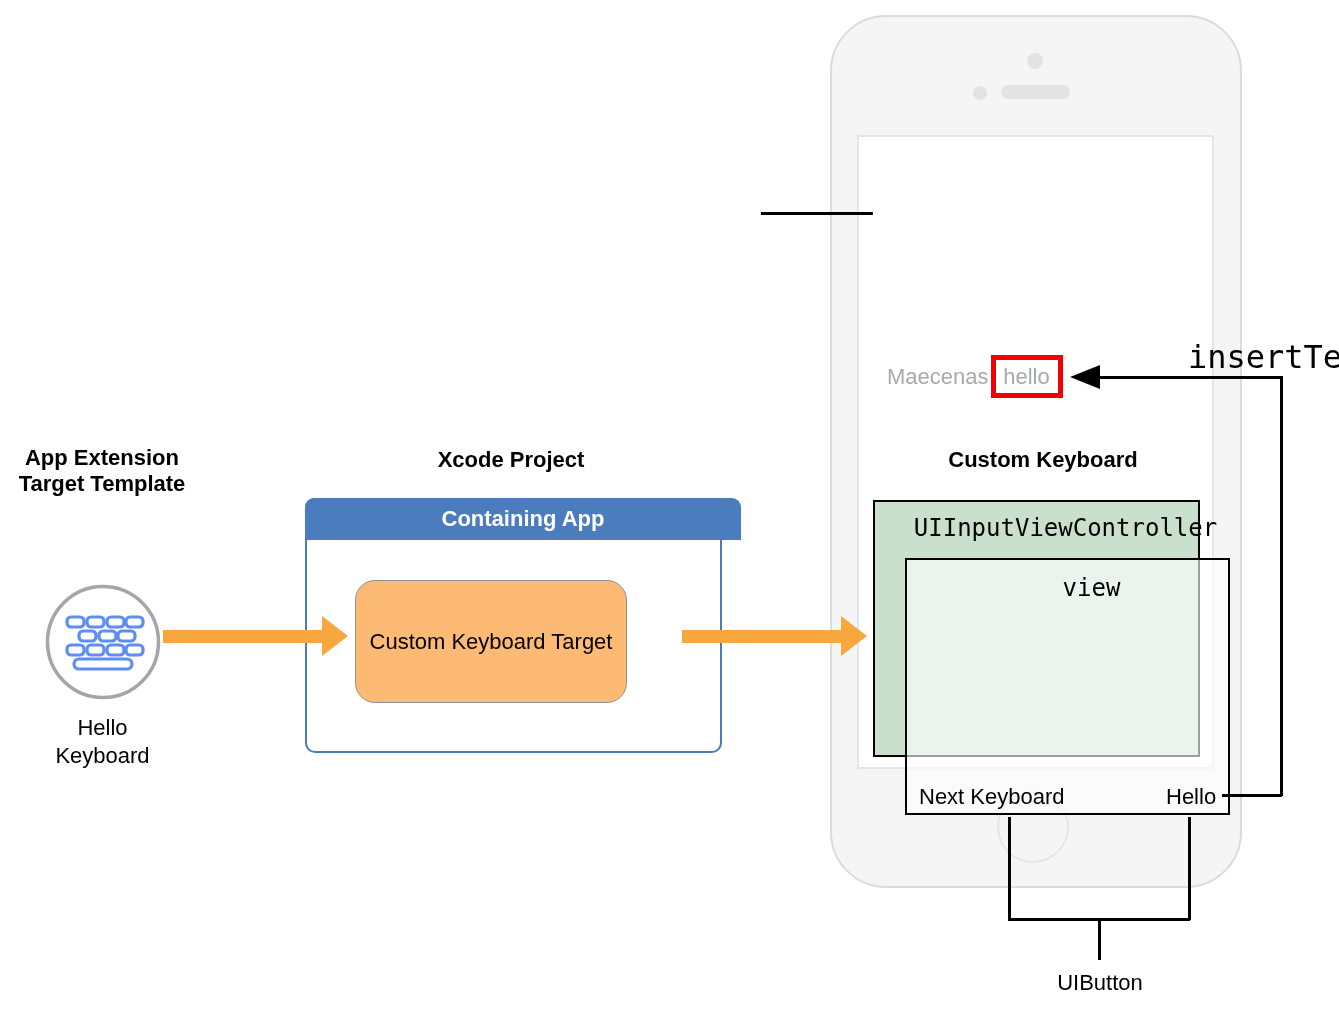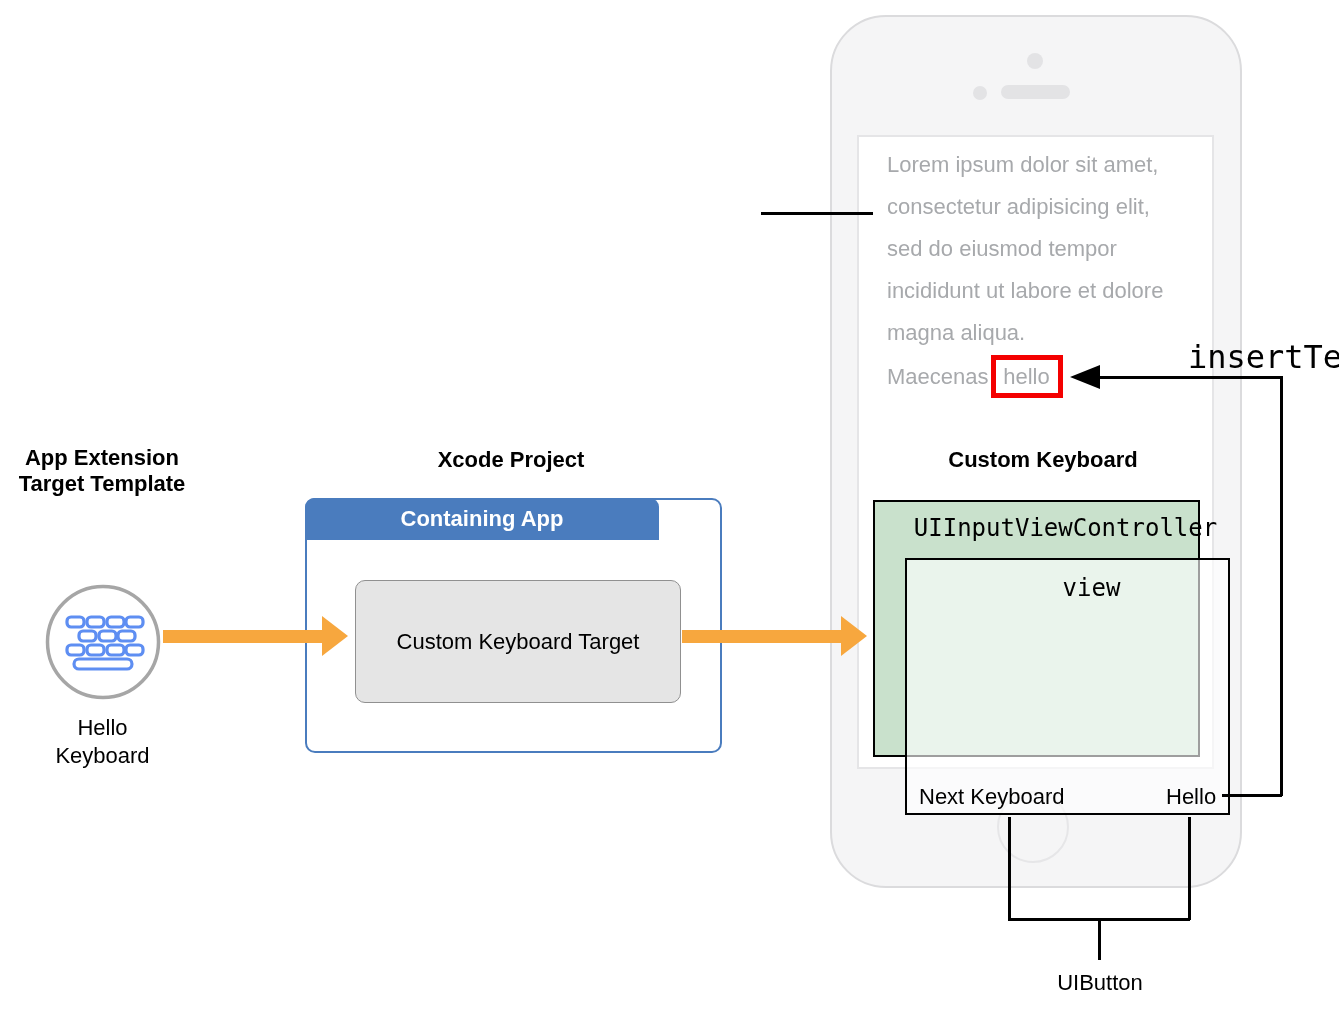--- a/index.html
+++ b/index.html
@@ -53,28 +53,28 @@
 
   
   .kbd-icon { left:44px; top:583px; width:118px; height:118px; z-index:3; }
 
   
   .containing-box {
     left:305px; top:498px; width:417px; height:255px;
     background:#fff; border:2px solid #4A7CBE; border-radius:10px; z-index:3;
   }
   .containing-header {
-    left:305px; top:498px; width:354px; height:42px;
+    left:305px; top:498px; width:436px; height:42px;
     background:#4A7CBE; border-radius:9px 9px 0 0; z-index:4;
     color:#fff; font-weight:bold; font-size:22px;
     display:flex; align-items:center; justify-content:center;
   }
   .target-box {
-    left:355px; top:580px; width:326px; height:123px;
-    background:#e5e5e5; border:1.5px solid #909090; border-radius:10px; z-index:4;
+    left:355px; top:580px; width:272px; height:123px;
+    background:#fdba74; border:1.5px solid #909090; border-radius:20px; z-index:4;
     display:flex; align-items:center; justify-content:center;
     font-size:22px; color:#000;
   }
 
   
   .o-shaft { height:13px; background:#F7A73E; z-index:6; }
   .o-head  {
     width:0; height:0; z-index:6;
     border-top:20px solid transparent; border-bottom:20px solid transparent;
     border-left:26px solid #F7A73E;
@@ -131,27 +131,20 @@
 
 <div class="canvas">
 
   <div class="abs phone-body"></div>
   <div class="abs bezel camera-dot"></div>
   <div class="abs bezel front-camera"></div>
   <div class="abs bezel speaker"></div>
   <div class="abs home-button"></div>
   <div class="abs screen"></div>
 
-  <div class="abs lorem">
-    <div>Lorem ipsum dolor sit amet,</div>
-    <div>consectetur adipisicing elit,</div>
-    <div>sed do eiusmod tempor</div>
-    <div>incididunt ut labore et dolore</div>
-    <div>magna aliqua.</div>
-  </div>
   <div class="abs lorem-line6">
     <span>Maecenas</span>
     <span class="redbox">
       <span>hello</span>
     </span>
   </div>
 
   <div class="abs heading h-left">
     <div>App Extension</div>
     <div>Target Template</div>

